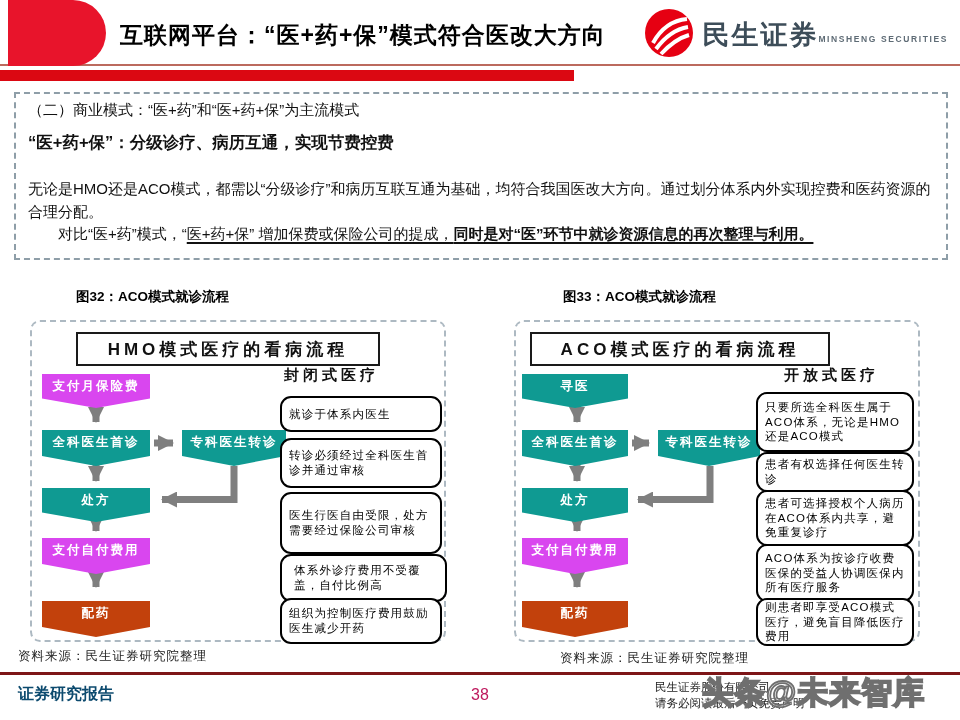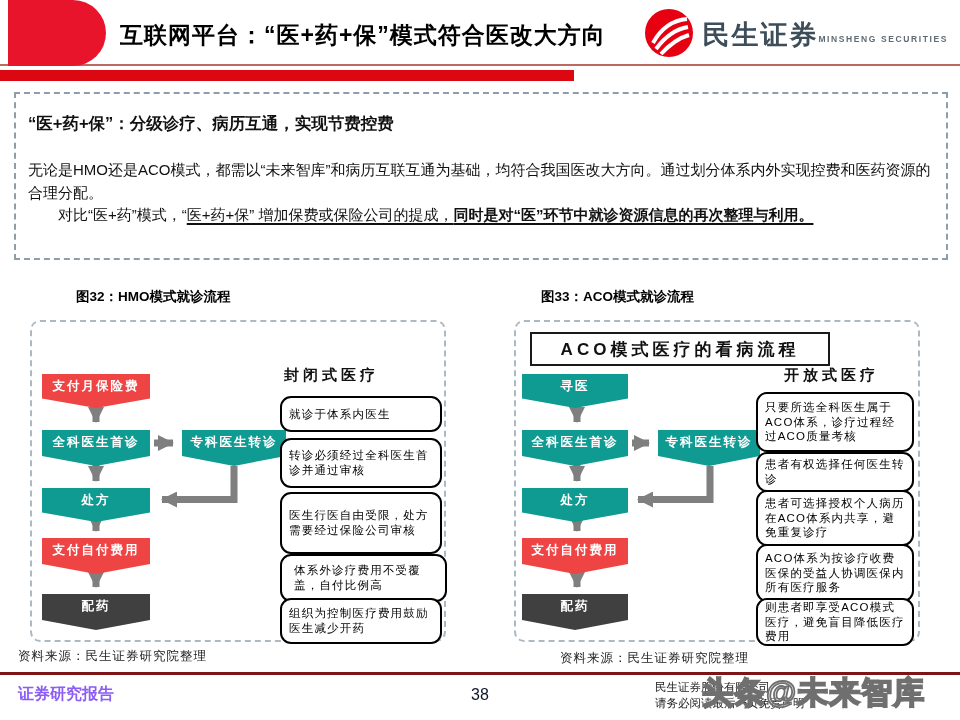--- a/index.html
+++ b/index.html
@@ -22,47 +22,47 @@
   .summary{position:absolute;left:14px;top:92px;width:906px;height:150px;
     border:2px dashed #8E9EA8;padding:7px 12px;}
   .s-line1{font-size:15px;font-weight:500;margin:0 0 3px 0;}
   .s-line2{font-size:16.5px;font-weight:800;margin:12px 0 24px 0;}
   .para{font-size:15px;line-height:1.5;margin:0;font-weight:500;}
   .indent{text-indent:2em;}
   .ul{text-decoration:underline;text-underline-offset:3px;text-decoration-thickness:1.5px;}
   .bold{font-weight:800;}
   
   .caption{position:absolute;top:288px;font-size:13.5px;font-weight:800;color:#000;}
-  .cap-l{left:76px;} .cap-r{left:541px;}
+  .cap-l{left:76px;} .cap-r{left:563px;}
   
   .panel{position:absolute;top:320px;height:318px;border:2px dashed #ADB9C2;border-radius:10px;}
   .panel-l{left:30px;width:412px;}
   .panel-r{left:514px;width:402px;}
   .chart-title{position:absolute;border:2px solid #1a1a1a;background:#fff;
     display:flex;align-items:center;justify-content:center;
     font-size:17px;font-weight:600;letter-spacing:4px;white-space:nowrap;}
   .ct-l{left:44px;top:10px;width:300px;height:30px;}
   .ct-r{left:14px;top:10px;width:296px;height:30px;}
   .mode-label{position:absolute;font-size:15px;font-weight:800;letter-spacing:4px;}
   .ml-l{left:252px;top:44px;} .ml-r{left:268px;top:44px;}
   .flow-box{position:absolute;display:flex;justify-content:center;
     color:#fff;font-size:12.5px;font-weight:800;letter-spacing:2px;white-space:nowrap;
     padding-top:4px;clip-path:polygon(0 0,100% 0,100% 72%,50% 100%,0 72%);}
-  .c-blue{background:#ef4444;} .c-teal{background:#0F9A92;} .c-dark{background:#404040;}
+  .c-blue{background:#d946ef;} .c-teal{background:#0F9A92;} .c-dark{background:#c2410c;margin-top:7px;}
   .note{position:absolute;border:2px solid #000;border-radius:11px;background:#fff;
     padding:3px 7px;font-size:11.5px;line-height:1.28;letter-spacing:1.2px;
     display:flex;align-items:center;color:#000;font-weight:500;}
   .arrows{position:absolute;left:0;top:0;pointer-events:none;}
   
   .source{position:absolute;font-size:12.5px;color:#222;letter-spacing:1px;}
   .src-l{left:18px;top:648px;} .src-r{left:560px;top:650px;}
   
   .foot-line{position:absolute;left:0;top:672px;width:960px;height:3px;background:#7D1517;}
-  .report-type{position:absolute;left:18px;top:684px;font-size:16px;font-weight:800;color:#8b5cf6;}
-  .page-num{position:absolute;left:440px;top:686px;width:80px;text-align:center;font-size:16px;color:#0f172a;}
+  .report-type{position:absolute;left:18px;top:684px;font-size:16px;font-weight:800;color:#0c4a6e;}
+  .page-num{position:absolute;left:440px;top:686px;width:80px;text-align:center;font-size:16px;color:#be185d;}
   .disclaimer{position:absolute;left:655px;top:680px;font-size:11.5px;line-height:1.4;color:#222;z-index:1;font-family:Liberation Mono, monospace;}
   .watermark{position:absolute;left:702px;top:672px;font-size:31px;font-weight:800;z-index:2;
     color:rgba(255,255,255,0.55);-webkit-text-stroke:1.8px #6F6F6F;letter-spacing:1px;white-space:nowrap;}
 </style>
 </head>
 <body>
 
 <div class="hdr-thinline"></div>
 <div class="hdr-shape"></div>
 <div class="hdr-bar"></div>
@@ -77,45 +77,47 @@
       <path d="M17,46 Q31,31 45,27" stroke="#fff" stroke-width="4" fill="none"></path>
     </svg>
   </span>
   <span class="logo-txt">
     <span class="logo-name">民生证券</span>
     <span class="logo-en">MINSHENG SECURITIES</span>
   </span>
 </div>
 
 <div class="summary">
+  <p class="s-line1">（二）商业模式：“医+药”和“医+药+保”为主流模式</p>
   <p class="s-line2">“医+药+保”：分级诊疗、病历互通，实现节费控费</p>
-  <p class="para">无论是HMO还是ACO模式，都需以“未来智库”和病历互联互通为基础，均符合我国医改大方向。通过划分体系内外实现控费和医药资源的合理分配。</p>
+  <p class="para">无论是HMO还是ACO模式，都需以“分级诊疗”和病历互联互通为基础，均符合我国医改大方向。通过划分体系内外实现控费和医药资源的合理分配。</p>
   <p class="para indent"><span>对比“医+药”模式，“</span><span class="ul">医+药+保” 增加保费或保险公司的提成，</span><span class="ul bold">同时是对“医”环节中就诊资源信息的再次整理与利用。</span></p>
 </div>
 
-<div class="caption cap-l">图32：HMO模式就诊流程</div>
+<div class="caption cap-l">图32：ACO模式就诊流程</div>
 <div class="caption cap-r">图33：ACO模式就诊流程</div>
 
 <div class="panel panel-l">
   <svg class="arrows" width="412" height="318" viewBox="0 0 412 318">
     <defs>
       <marker id="ahL" markerUnits="userSpaceOnUse" markerWidth="18" markerHeight="16" refX="15" refY="8" orient="auto">
         <path d="M0,0 L16,8 L0,16 Z" fill="#7F7F7F"></path>
       </marker>
     </defs>
     <g stroke="#7F7F7F" stroke-width="7" fill="none">
       <path d="M64,84 V100" marker-end="url(#ahL)"></path>
       <path d="M64,142 V159" marker-end="url(#ahL)"></path>
       <path d="M64,198 V209" marker-end="url(#ahL)"></path>
       <path d="M64,250 V265" marker-end="url(#ahL)"></path>
       <path d="M122,121 H141" marker-end="url(#ahL)"></path>
       <path d="M202,144 V177.5 H130" marker-end="url(#ahL)"></path>
     </g>
   </svg>
 
+  <div class="chart-title ct-l">HMO模式医疗的看病流程</div>
   <div class="mode-label ml-l">封闭式医疗</div>
 
   <div class="flow-box c-blue" style="left:10px;top:52px;width:108px;height:30px;">支付月保险费</div>
   <div class="flow-box c-teal" style="left:10px;top:108px;width:108px;height:32px;">全科医生首诊</div>
   <div class="flow-box c-teal" style="left:150px;top:108px;width:104px;height:32px;">专科医生转诊</div>
   <div class="flow-box c-teal" style="left:10px;top:166px;width:108px;height:30px;">处方</div>
   <div class="flow-box c-blue" style="left:10px;top:216px;width:108px;height:32px;">支付自付费用</div>
   <div class="flow-box c-dark" style="left:10px;top:272px;width:108px;height:32px;">配药</div>
 
   <div class="note" style="left:248px;top:74px;width:144px;height:26px;">就诊于体系内医生</div>
@@ -145,21 +147,21 @@
   <div class="chart-title ct-r">ACO模式医疗的看病流程</div>
   <div class="mode-label ml-r">开放式医疗</div>
 
   <div class="flow-box c-teal" style="left:6px;top:52px;width:106px;height:30px;">寻医</div>
   <div class="flow-box c-teal" style="left:6px;top:108px;width:106px;height:32px;">全科医生首诊</div>
   <div class="flow-box c-teal" style="left:142px;top:108px;width:102px;height:32px;">专科医生转诊</div>
   <div class="flow-box c-teal" style="left:6px;top:166px;width:106px;height:30px;">处方</div>
   <div class="flow-box c-blue" style="left:6px;top:216px;width:106px;height:32px;">支付自付费用</div>
   <div class="flow-box c-dark" style="left:6px;top:272px;width:106px;height:32px;">配药</div>
 
-  <div class="note" style="left:240px;top:70px;width:140px;height:50px;">只要所选全科医生属于ACO体系，诊疗过程经过ACO质量考核</div>
+  <div class="note" style="left:240px;top:70px;width:140px;height:50px;">只要所选全科医生属于ACO体系，无论是HMO还是ACO模式</div>
   <div class="note" style="left:240px;top:130px;width:140px;height:30px;">患者有权选择任何医生转诊</div>
   <div class="note" style="left:240px;top:168px;width:140px;height:46px;">患者可选择授权个人病历在ACO体系内共享，避免重复诊疗</div>
   <div class="note" style="left:240px;top:222px;width:140px;height:48px;">ACO体系为按诊疗收费医保的受益人协调医保内所有医疗服务</div>
   <div class="note" style="left:240px;top:276px;width:140px;height:38px;">则患者即享受ACO模式医疗，避免盲目降低医疗费用</div>
 </div>
 
 <div class="source src-l">资料来源：民生证券研究院整理</div>
 <div class="source src-r">资料来源：民生证券研究院整理</div>
 
 <div class="foot-line"></div>

